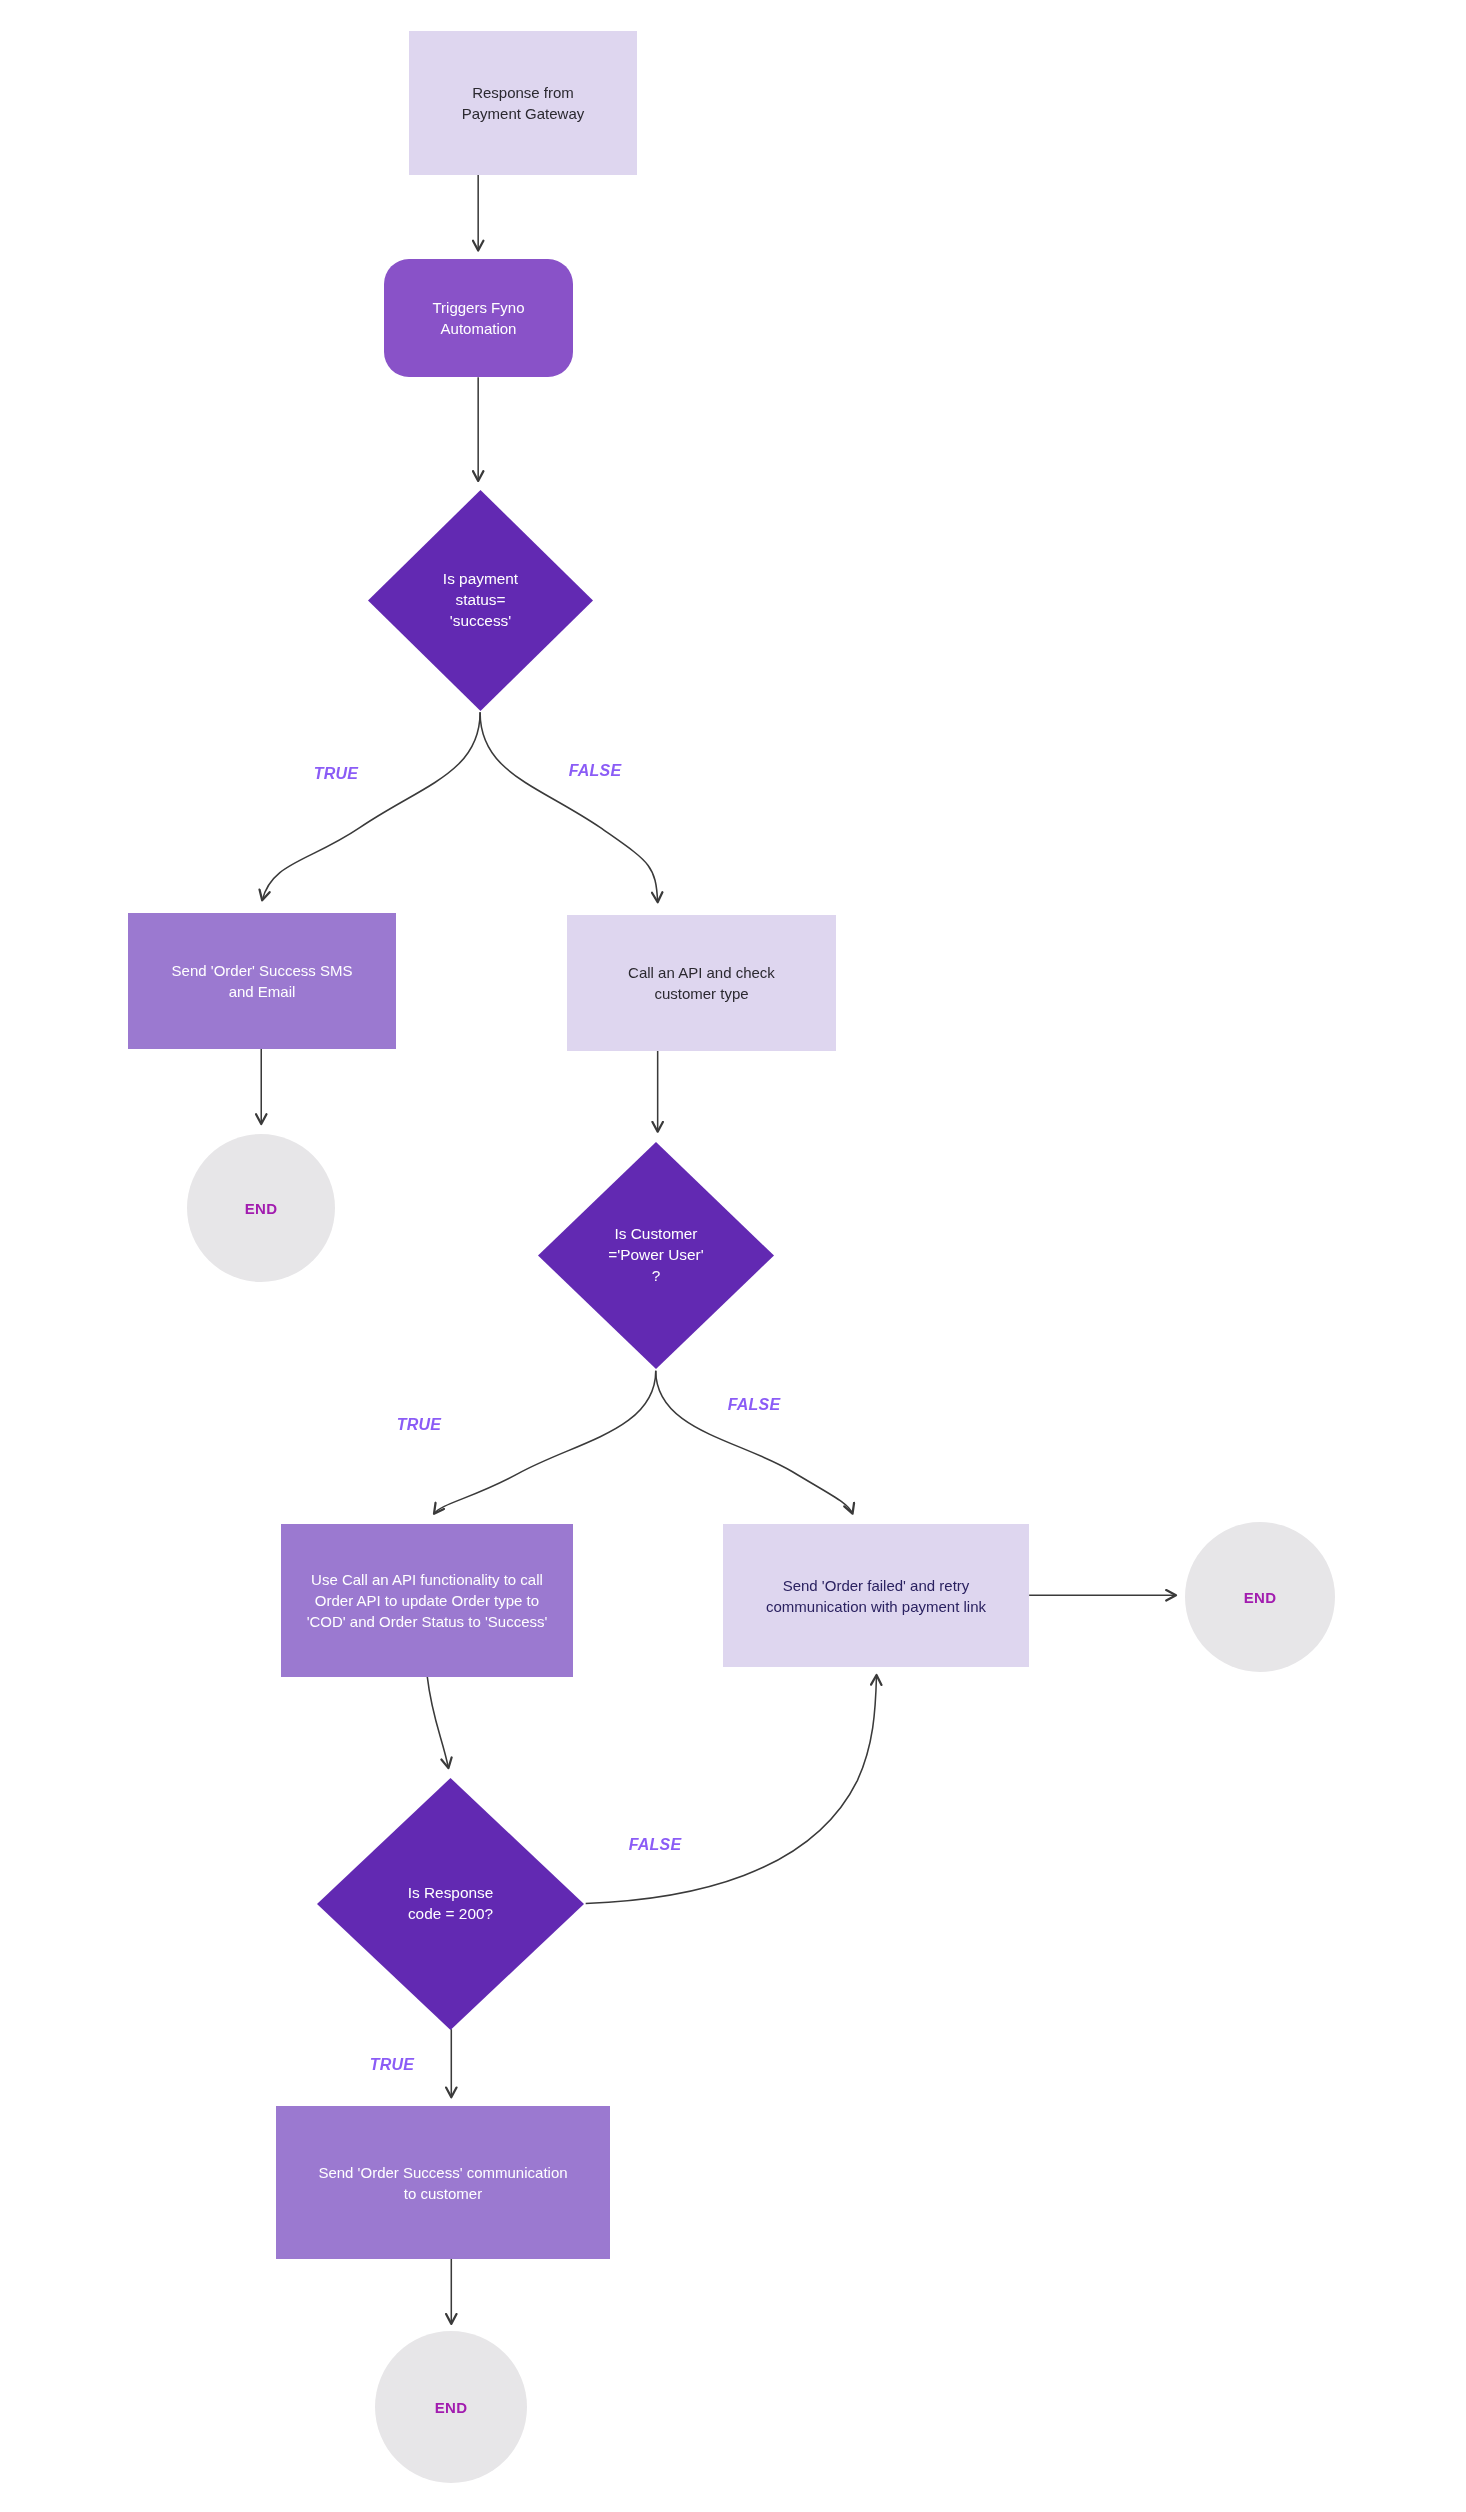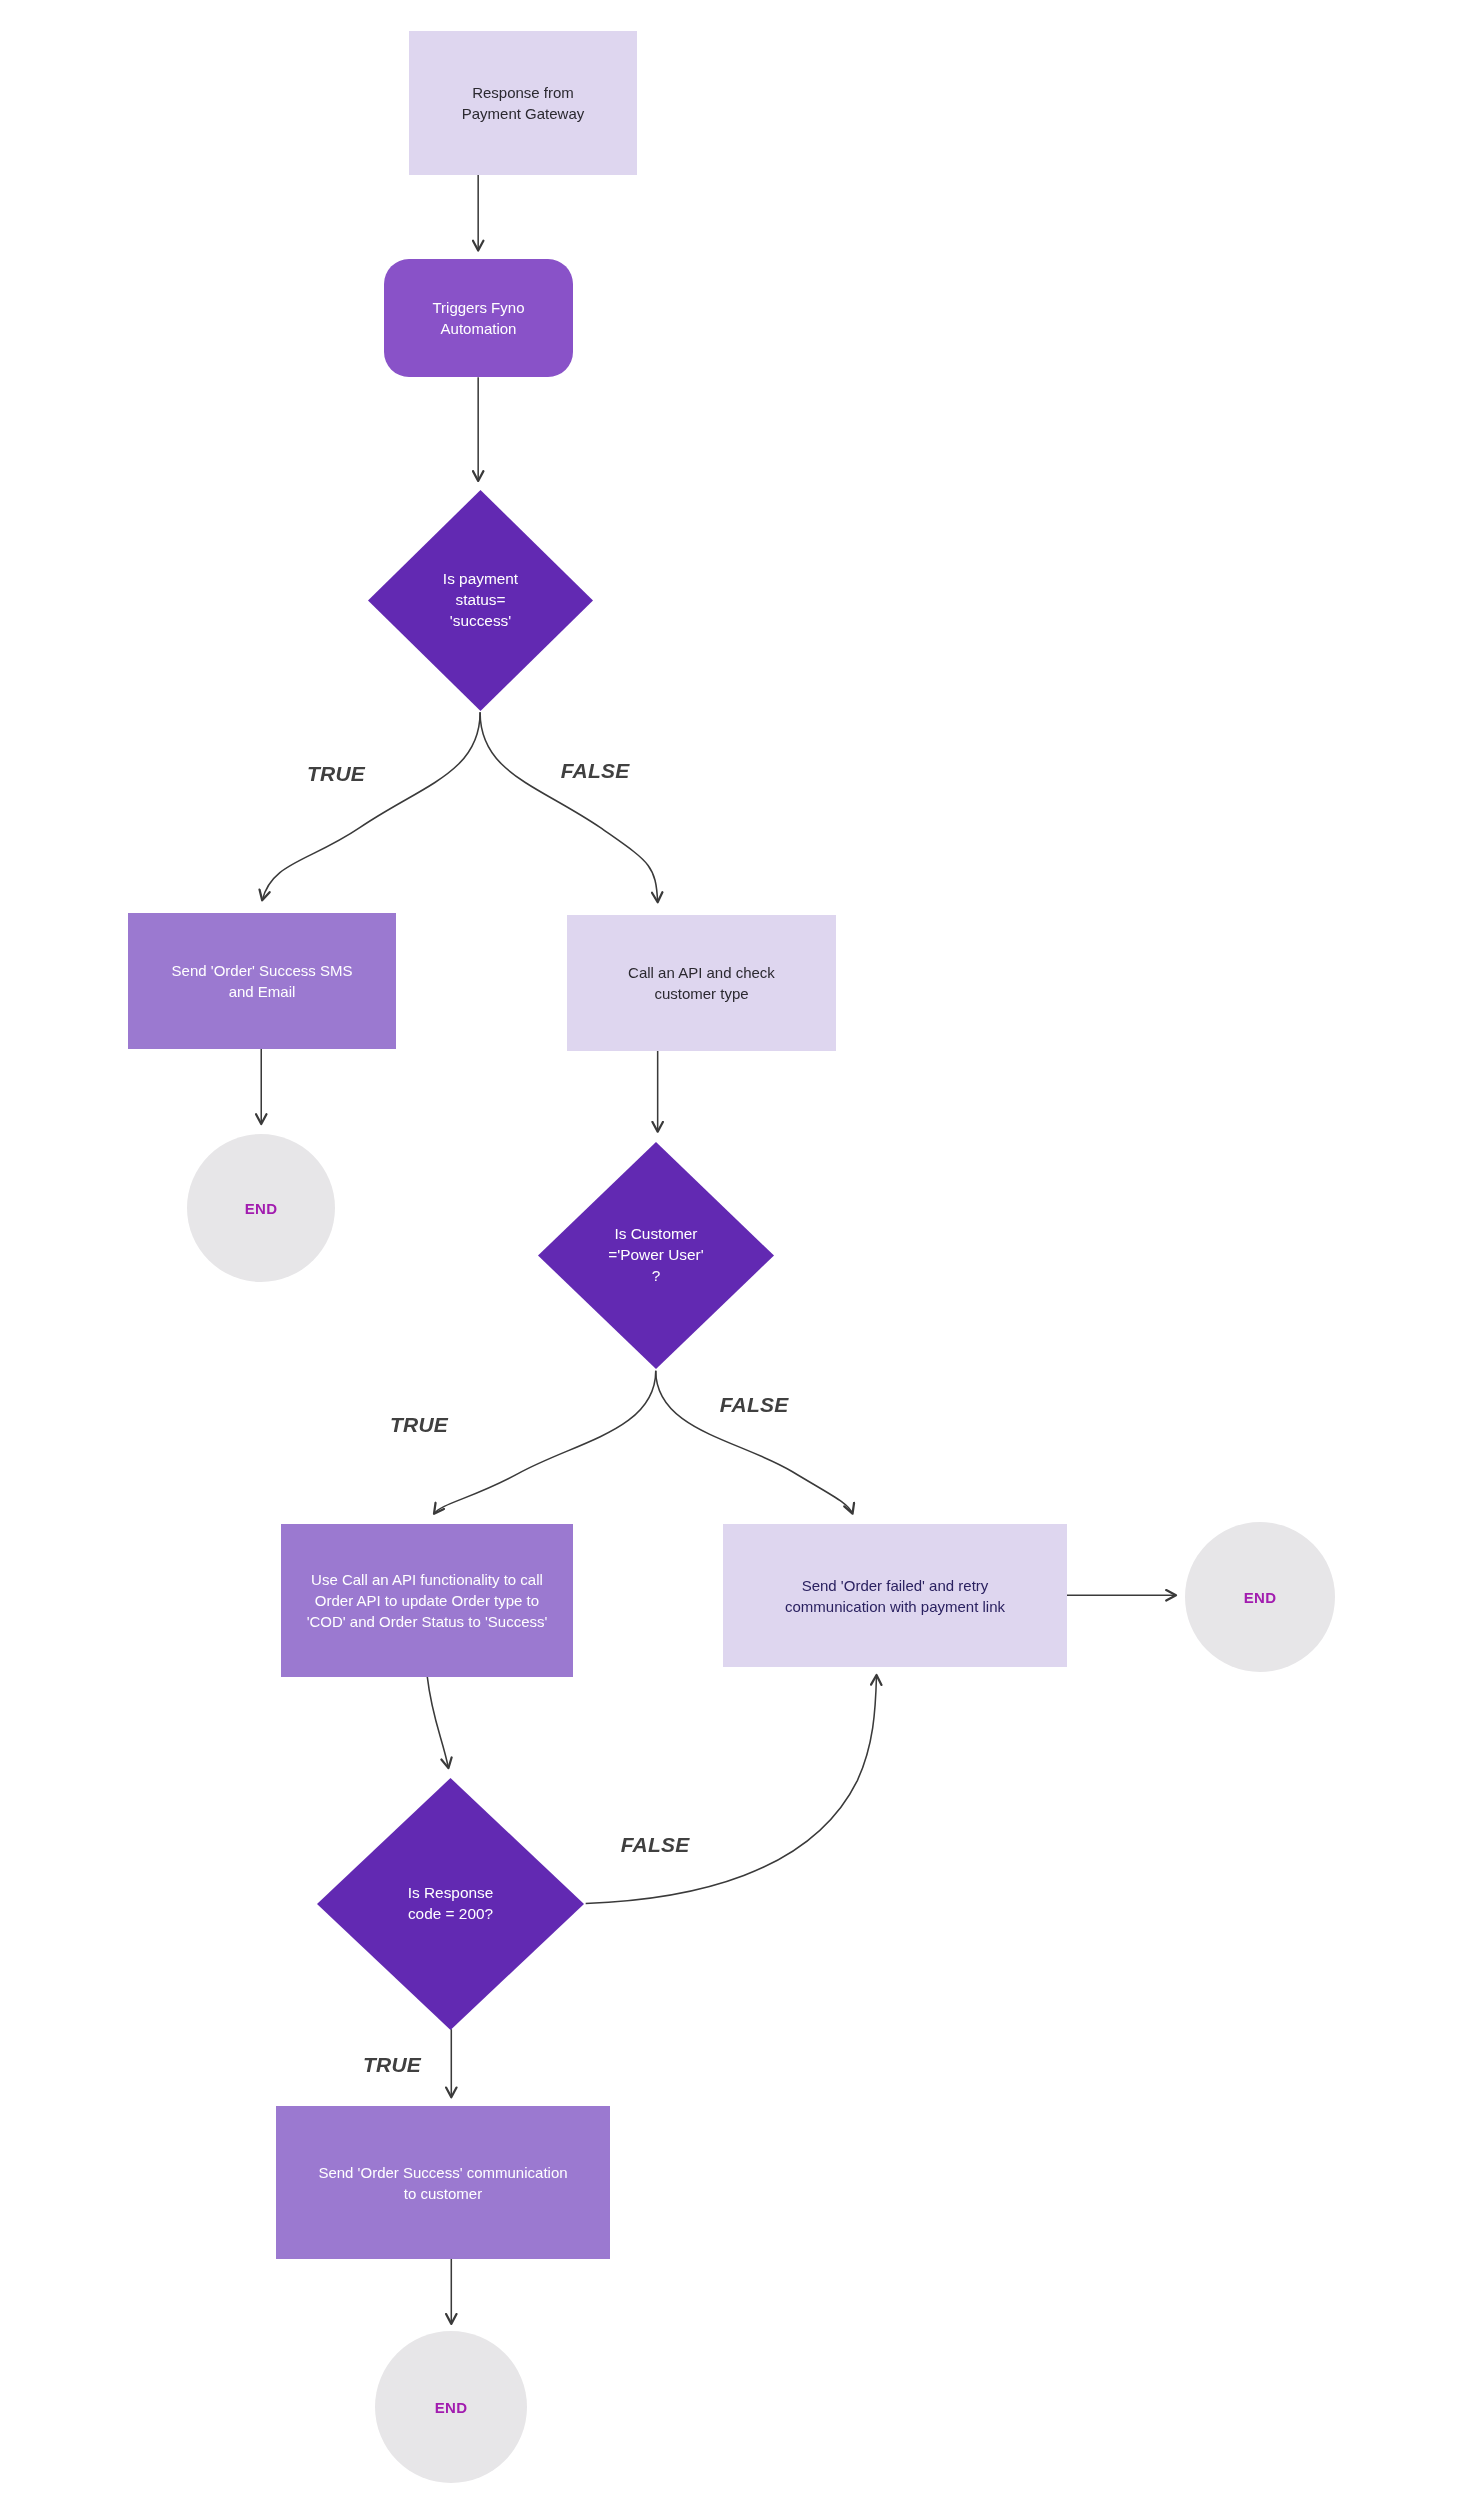--- a/index.html
+++ b/index.html
@@ -41,22 +41,22 @@
     font-size:15.4px;line-height:1.35;font-weight:500;
   }
   .end-circle{
     background:#E7E6E8;color:#a21caf;
     border-radius:50%;
     font-size:15px;font-weight:700;letter-spacing:0.3px;
   }
   .edge-label{
     position:absolute;
     transform:translate(-50%,-50%);
-    color:#404040;
-    font-size:21px;font-weight:700;font-style:italic;
+    color:#8b5cf6;
+    font-size:16px;font-weight:700;font-style:italic;
     letter-spacing:0.2px;
     white-space:nowrap;
   }
 </style>
 </head>
 <body>
 
 <div class="canvas">
 
   <svg class="edges" viewBox="0 0 1528 2617" xmlns="http://www.w3.org/2000/svg">
@@ -101,21 +101,21 @@
 customer type</div>
 
   <div class="node diamond" style="left:538px;top:1142px;width:236px;height:227px;padding:0 46px;">Is Customer
 ='Power User'
 ?</div>
 
   <div class="node rect-medium" style="left:281px;top:1524px;width:292px;height:153px;padding:0 11.5px;">Use Call an API functionality to call
 Order API to update Order type to
 'COD' and Order Status to 'Success'</div>
 
-  <div class="node rect-light-navy" style="left:723px;top:1524px;width:344px;height:143px;padding:0 13.4px;">Send 'Order failed' and retry
+  <div class="node rect-light-navy" style="left:723px;top:1524px;width:306px;height:143px;padding:0 13.4px;">Send 'Order failed' and retry
 communication with payment link</div>
 
   <div class="node end-circle" style="left:1185px;top:1522px;width:150px;height:150px;">END</div>
 
   <div class="node diamond" style="left:317px;top:1778px;width:267px;height:252px;padding:0 54px;">Is Response
 code = 200?</div>
 
   <div class="node rect-medium" style="left:276px;top:2106px;width:334px;height:153px;padding:0 13.4px;">Send 'Order Success' communication
 to customer</div>
 

